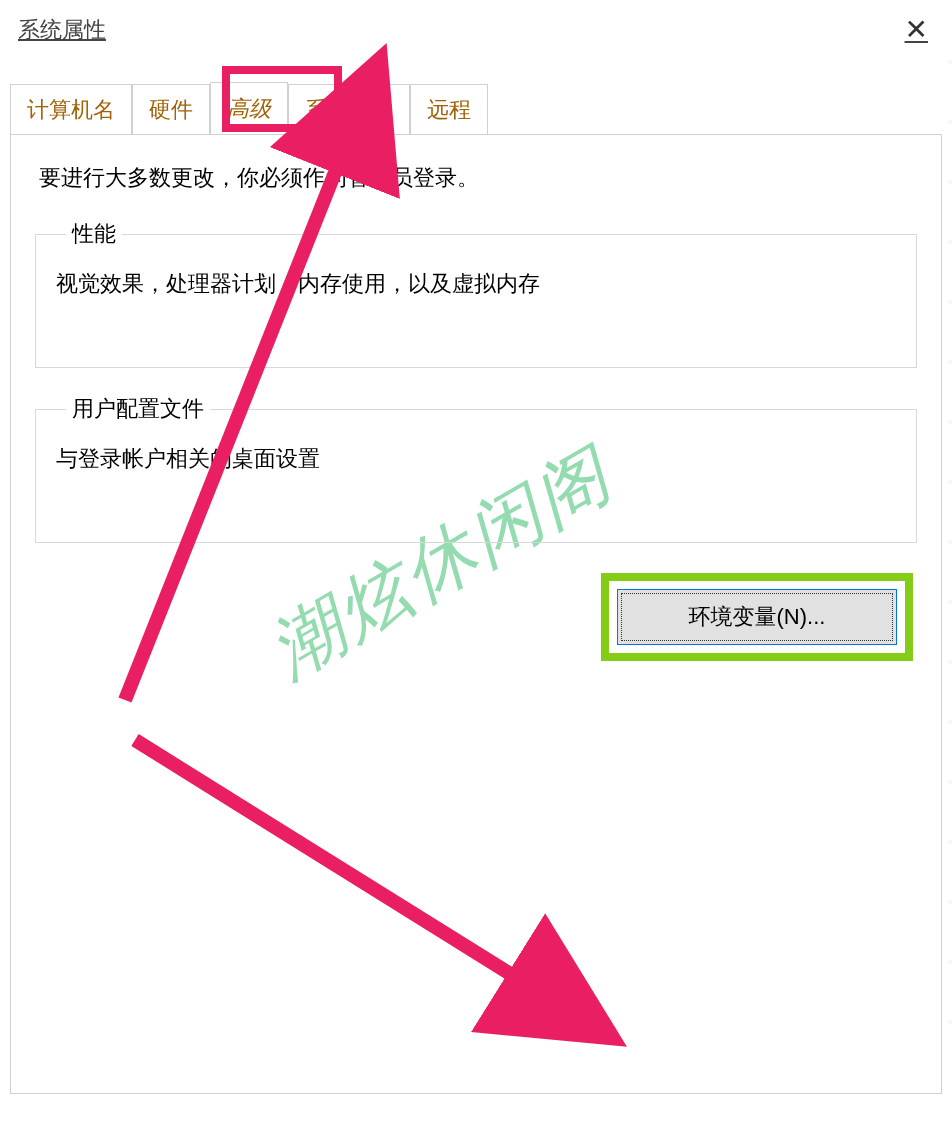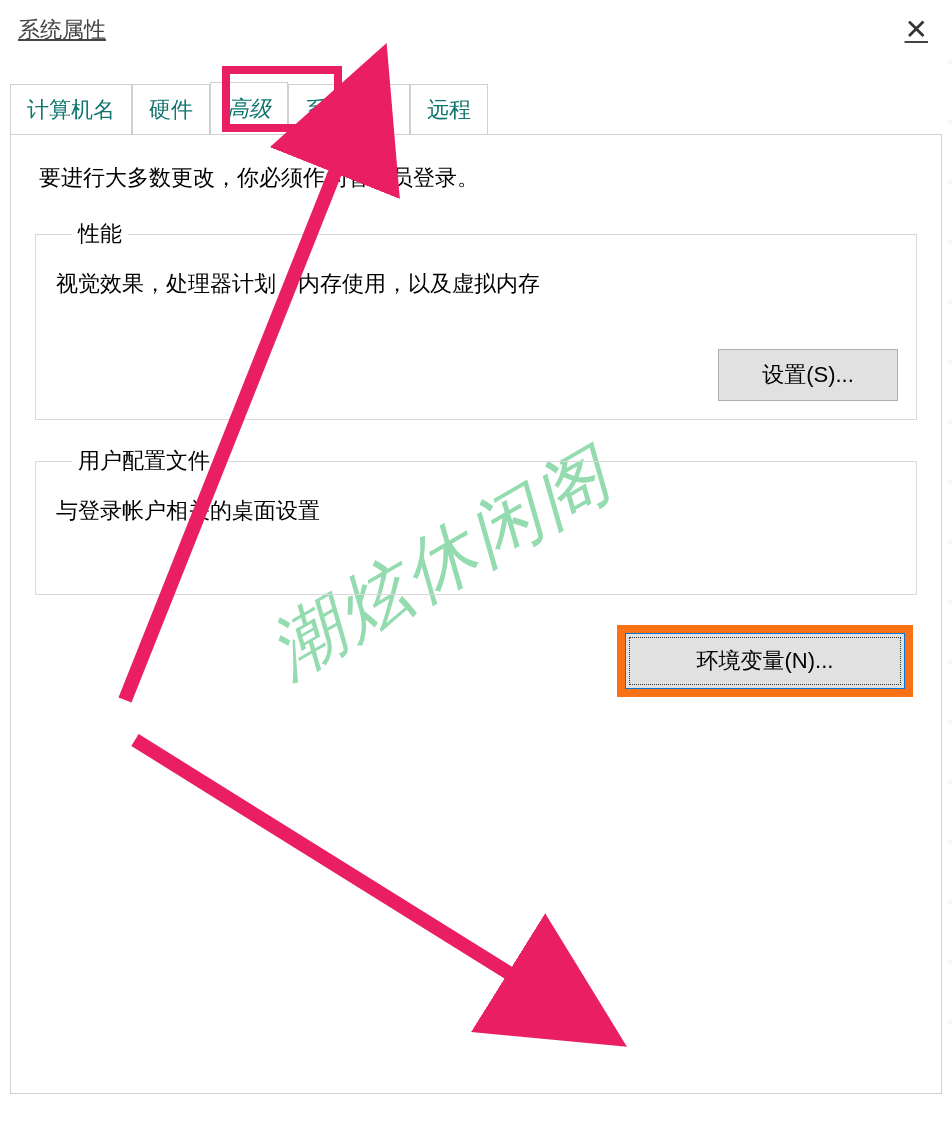--- a/index.html
+++ b/index.html
@@ -34,21 +34,21 @@
     align-items: flex-end;
     margin: 12px 10px 0 10px;
     height: 62px;
     position: relative;
   }
   .tab {
     border: 1px solid #d0d0d0;
     border-bottom: none;
     padding: 20px 16px;
     font-size: 22px;
-    color: #0f766e;
+    color: #a16207;
     background: #fff;
     margin-right: 0;
     cursor: pointer;
     position: relative;
     z-index: 1;
     height: 50px;
     display:flex;align-items:center;
   }
   .tab.active {
     background: #fff;
@@ -81,21 +81,21 @@
   fieldset.group {
     border: 1px solid #d8d8d8;
     margin: 0 0 26px 0;
     padding: 18px 18px 18px 18px;
     position: relative;
   }
   fieldset.group > legend {
     font-size: 22px;
     color: #000;
     padding: 0 6px;
-    margin-left: 18px;
+    margin-left: 12px;
   }
   .desc {
     font-size: 22px;
     color: #000;
     margin: 2px 0 50px 2px;
   }
   .btnrow {
     display: flex;
     justify-content: flex-end;
   }
@@ -108,22 +108,22 @@
     min-width: 180px;
     cursor: pointer;
     font-family: inherit;
   }
   .envrow {
     display: flex;
     justify-content: flex-end;
     margin: 30px 4px 0 0;
   }
   .env-highlight {
-    border: 8px solid #f97316;
-    padding: 0;
+    border: 8px solid #84cc16;
+    padding: 8px;
     display: inline-block;
   }
   button.env {
     background: #e1e1e1;
     border: 1px solid #0078d7;
     font-size: 22px;
     color: #000;
     padding: 12px 44px;
     min-width: 280px;
     cursor: pointer;
@@ -179,23 +179,20 @@
 </div>
 
 <div class="panel">
   <div class="watermark">潮炫休闲阁</div>
 
   <div class="intro">要进行大多数更改，你必须作为管理员登录。</div>
 
   <fieldset class="group">
     <legend>性能</legend>
     <div class="desc">视觉效果，处理器计划，内存使用，以及虚拟内存</div>
-    <div class="btnrow">
-      <button class="win">设置(S)...</button>
-    </div>
   </fieldset>
 
   <fieldset class="group">
     <legend>用户配置文件</legend>
     <div class="desc">与登录帐户相关的桌面设置</div>
   </fieldset>
 
 
   <div class="envrow">
     <span class="env-highlight">

